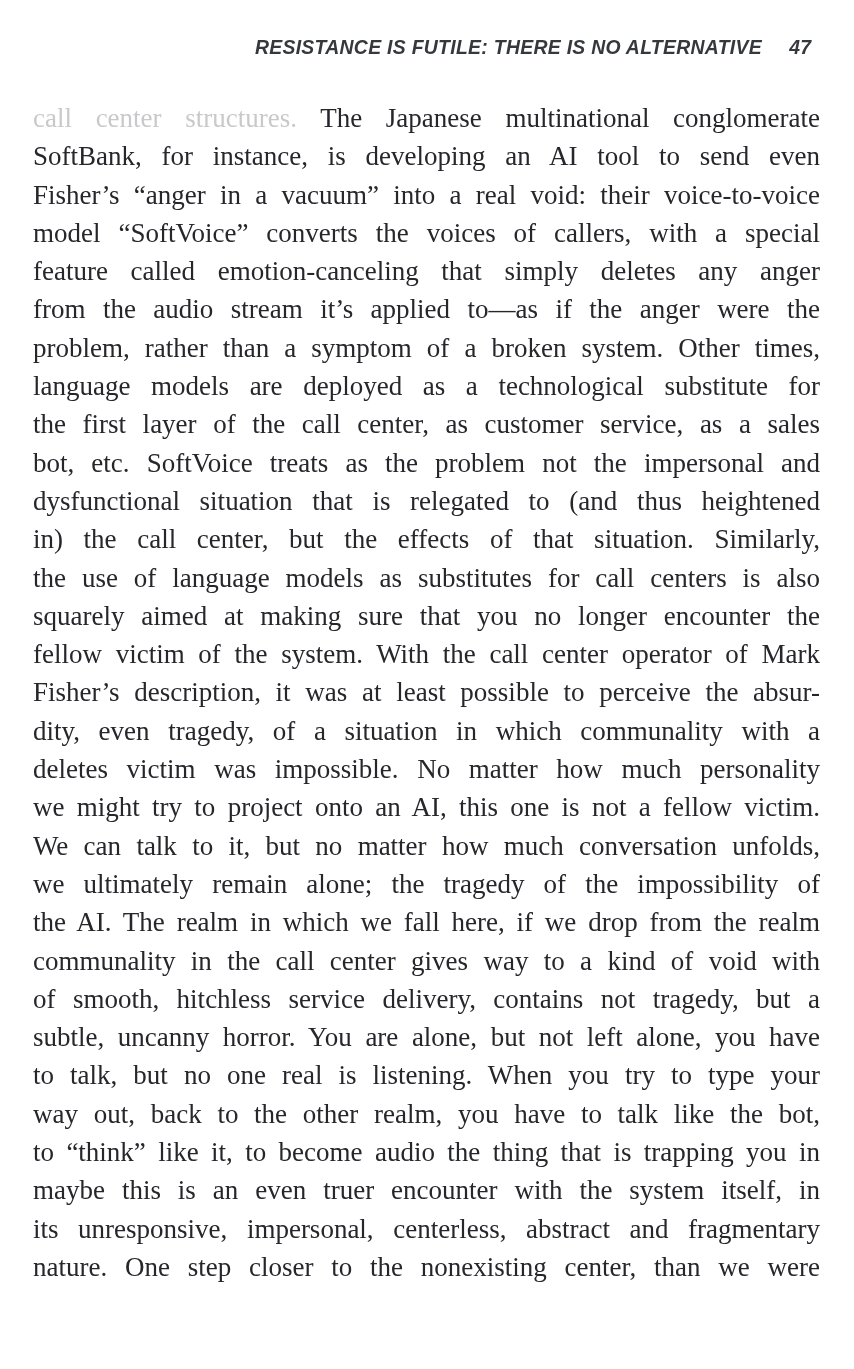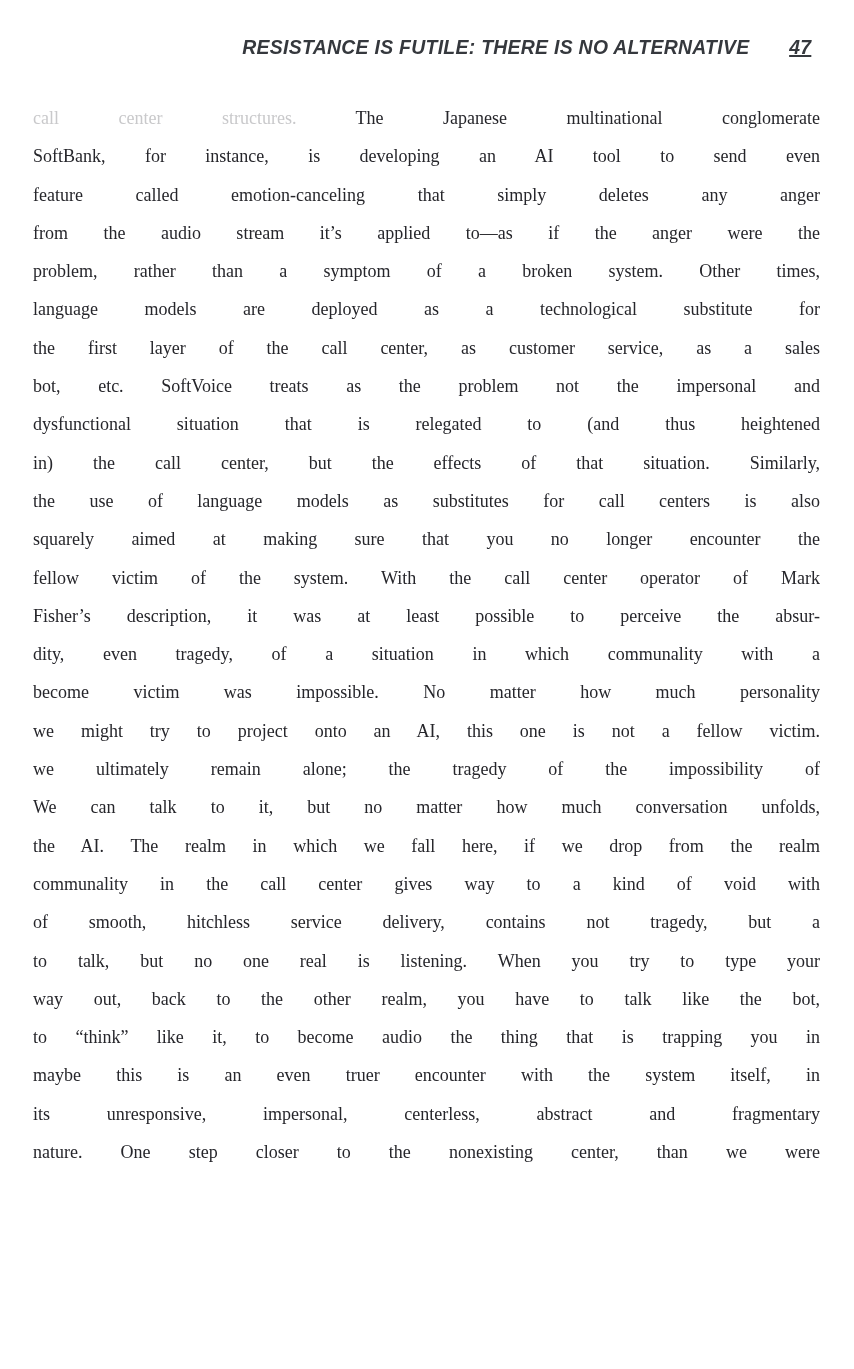--- a/index.html
+++ b/index.html
@@ -29,26 +29,26 @@
     font-style: italic;
     font-weight: 600;
     font-size: 20px;
     letter-spacing: 0.3px;
     line-height: 22px;
     color: var(--header-text);
     transform: scaleX(0.97);
     transform-origin: right center;
   }
   .running-title { white-space: nowrap; }
-  .page-number { margin-left: 41px; text-decoration: underline; }
+  .page-number { margin-left: 28px; }
   .page-body {
     margin-top: 41px;
     padding: 0 34px 0 33px;
     font-family: "Liberation Serif", serif;
-    font-size: 18px;
+    font-size: 27px;
     color: var(--body-text);
   }
   .text-line {
     height: 38.3px;
     line-height: 38.3px;
     overflow: hidden;
     text-align: justify;
     text-align-last: justify;
     white-space: normal;
   }
@@ -65,40 +65,43 @@
 <div class="page">
   <header class="page-header">
     <span class="running-title">RESISTANCE IS FUTILE: THERE IS NO ALTERNATIVE</span>
     <span class="page-number">47</span>
   </header>
 
   <main class="page-body" id="page-body">
 
   <div class="text-line"><span class="gray-lead">call center structures.</span> The Japanese multinational conglomerate</div>
       <div class="text-line">SoftBank, for instance, is developing an AI tool to send even</div>
+      <div class="text-line">Fisher’s “anger in a vacuum” into a real void: their voice-to-voice</div>
+      <div class="text-line">model “SoftVoice” converts the voices of callers, with a special</div>
       <div class="text-line">feature called emotion-canceling that simply deletes any anger</div>
       <div class="text-line">from the audio stream it’s applied to—as if the anger were the</div>
       <div class="text-line">problem, rather than a symptom of a broken system. Other times,</div>
       <div class="text-line">language models are deployed as a technological substitute for</div>
       <div class="text-line">the first layer of the call center, as customer service, as a sales</div>
       <div class="text-line">bot, etc. SoftVoice treats as the problem not the impersonal and</div>
       <div class="text-line">dysfunctional situation that is relegated to (and thus heightened</div>
       <div class="text-line">in) the call center, but the effects of that situation. Similarly,</div>
       <div class="text-line">the use of language models as substitutes for call centers is also</div>
       <div class="text-line">squarely aimed at making sure that you no longer encounter the</div>
       <div class="text-line">fellow victim of the system. With the call center operator of Mark</div>
       <div class="text-line">Fisher’s description, it was at least possible to perceive the absur-</div>
       <div class="text-line">dity, even tragedy, of a situation in which communality with a</div>
-      <div class="text-line">become victim was impossible. No matter how much personality</div>
+      <div class="text-line">deletes victim was impossible. No matter how much personality</div>
       <div class="text-line">we might try to project onto an AI, this one is not a fellow victim.</div>
+      <div class="text-line">We can talk to it, but no matter how much conversation unfolds,</div>
       <div class="text-line">we ultimately remain alone; the tragedy of the impossibility of</div>
-      <div class="text-line">We can talk to it, but no matter how much conversation unfolds,</div>
       <div class="text-line">the AI. The realm in which we fall here, if we drop from the realm</div>
       <div class="text-line">communality in the call center gives way to a kind of void with</div>
       <div class="text-line">of smooth, hitchless service delivery, contains not tragedy, but a</div>
+      <div class="text-line">subtle, uncanny horror. You are alone, but not left alone, you have</div>
       <div class="text-line">to talk, but no one real is listening. When you try to type your</div>
       <div class="text-line">way out, back to the other realm, you have to talk like the bot,</div>
       <div class="text-line">to “think” like it, to become audio the thing that is trapping you in</div>
       <div class="text-line">maybe this is an even truer encounter with the system itself, in</div>
       <div class="text-line">its unresponsive, impersonal, centerless, abstract and fragmentary</div>
       <div class="text-line">nature. One step closer to the nonexisting center, than we were</div>
     </main>
 </div>
 
 </body></html>

